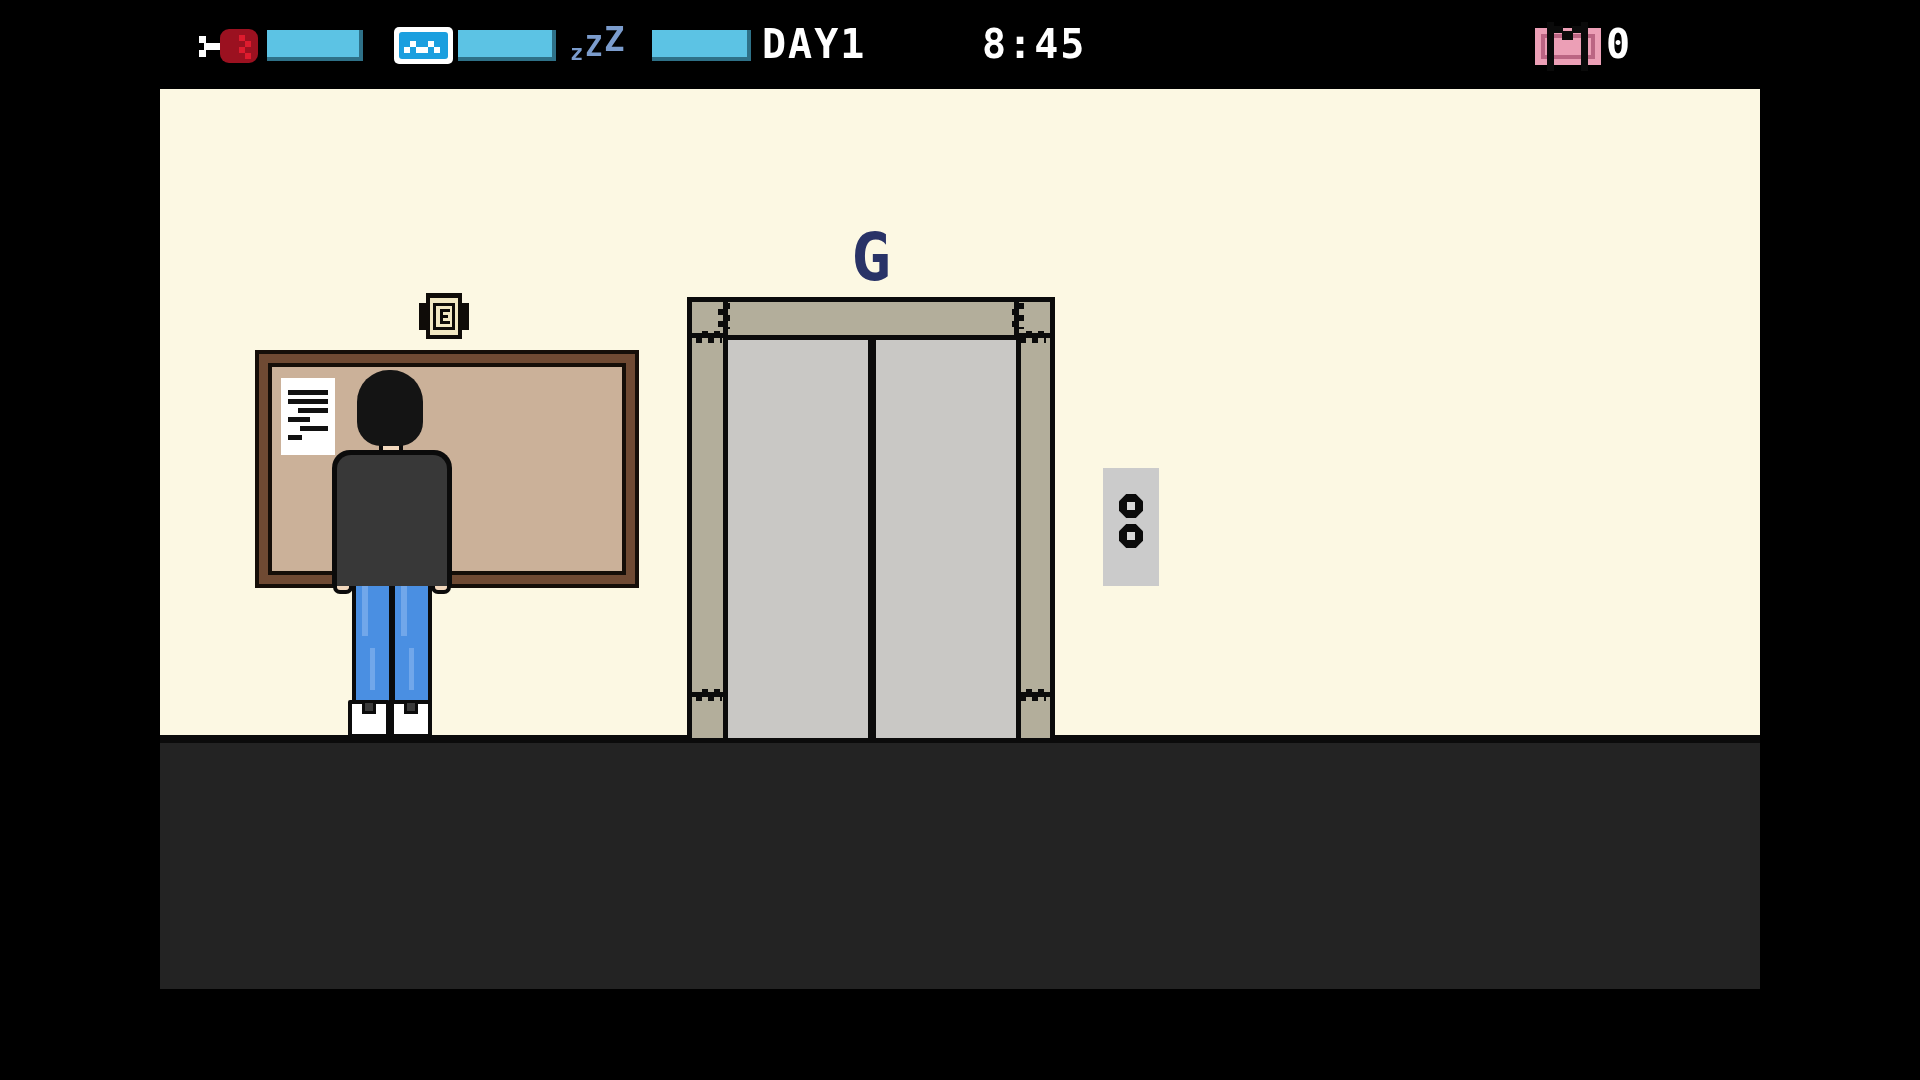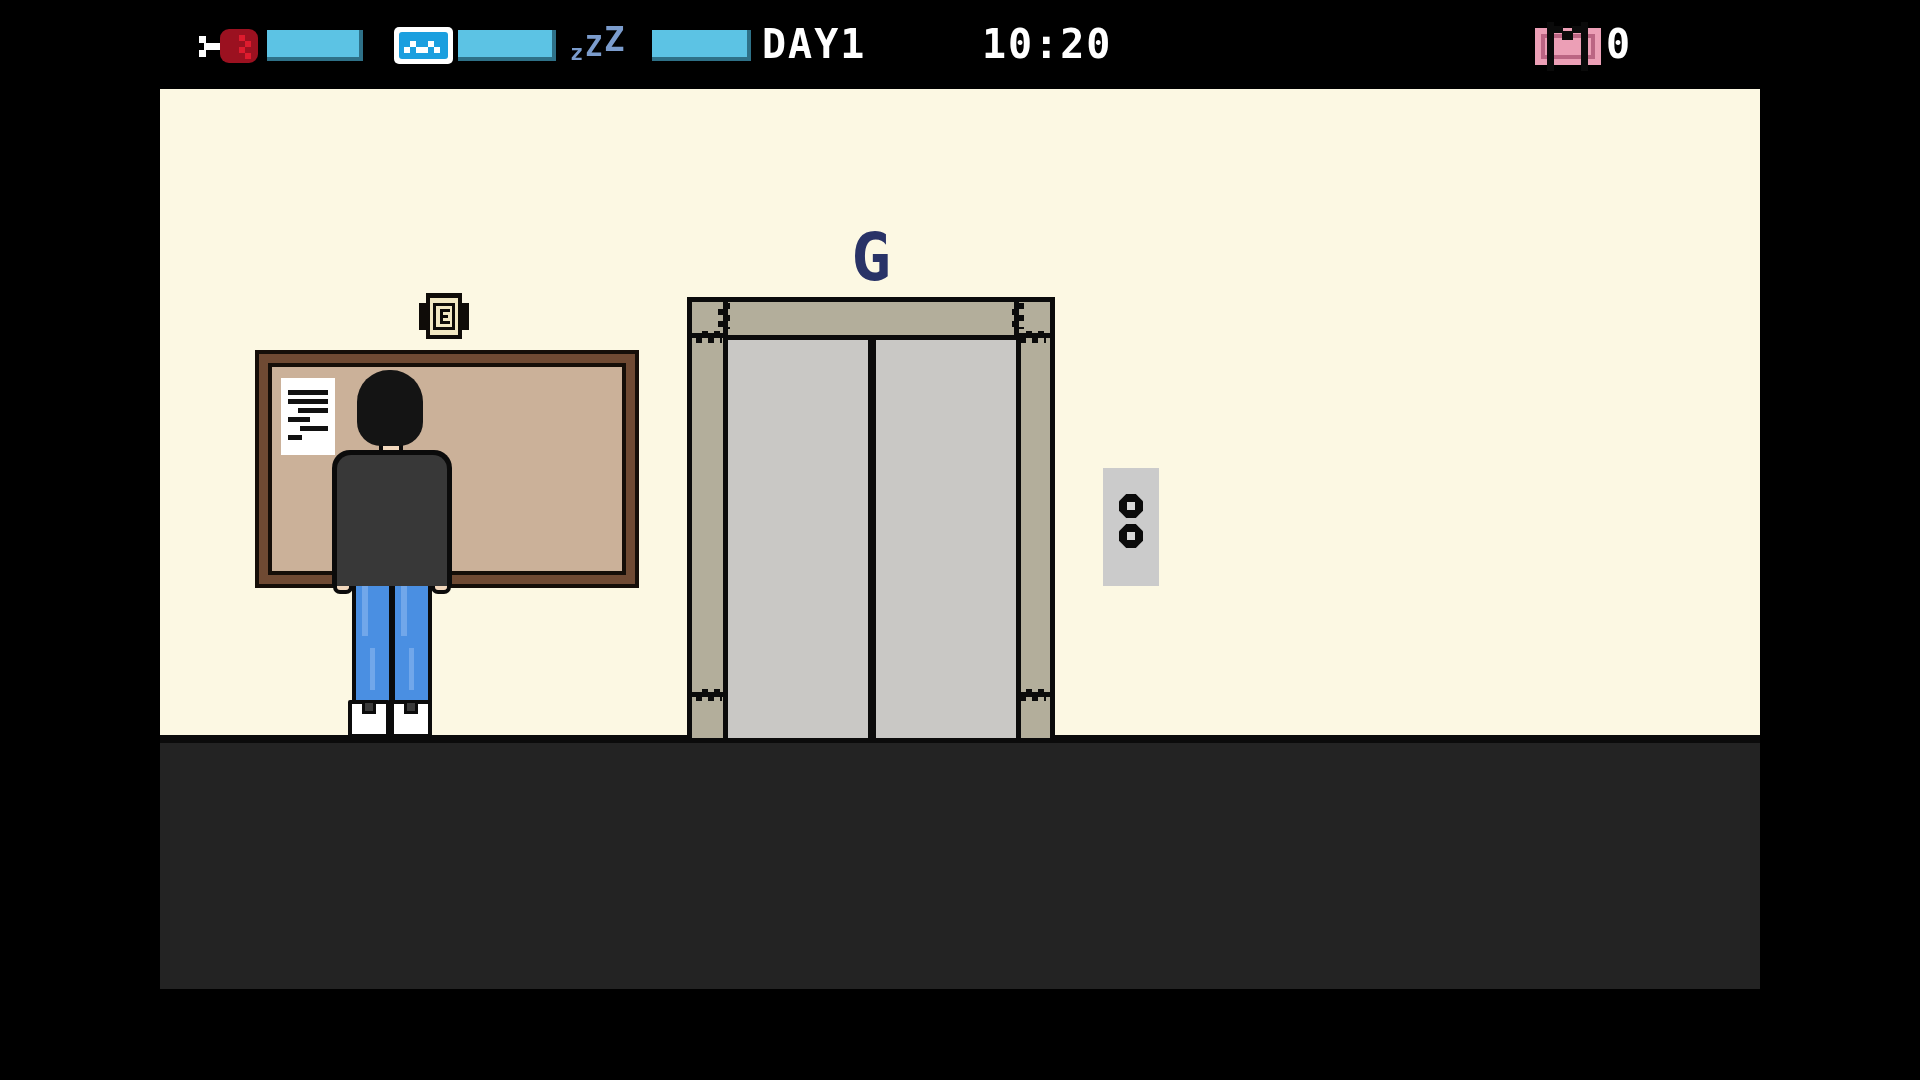--- a/index.html
+++ b/index.html
@@ -93,21 +93,21 @@
     <div class="a bar" style="left:458px;top:30px;width:98px;height:31px;"></div>
 
     <div class="a zzz" style="left:570px;top:22px;height:42px;">
       <span class="z1">z</span>
       <span class="z2">Z</span>
       <span class="z3">Z</span>
     </div>
     <div class="a bar" style="left:652px;top:30px;width:99px;height:31px;"></div>
 
     <div class="a hud-text" style="left:762px;top:22px;">DAY1</div>
-    <div class="a hud-text" style="left:982px;top:22px;">10:20</div>
+    <div class="a hud-text" style="left:982px;top:22px;">8:45</div>
 
     <div class="a note" style="left:1535px;top:28px;width:66px;height:37px;">
       <div class="a note-inner" style="left:6px;top:6px;width:46px;height:17px;"></div>
       <div class="a stem" style="left:12px;top:-6px;width:7px;height:49px;"></div>
       <div class="a stem" style="left:46px;top:-6px;width:7px;height:49px;"></div>
       <div class="a stem" style="left:19px;top:-2px;width:9px;height:7px;"></div>
       <div class="a stem" style="left:37px;top:-2px;width:9px;height:7px;"></div>
       <div class="a stem" style="left:27px;top:3px;width:11px;height:9px;"></div>
     </div>
     <div class="a hud-text" style="left:1606px;top:22px;">0</div>

